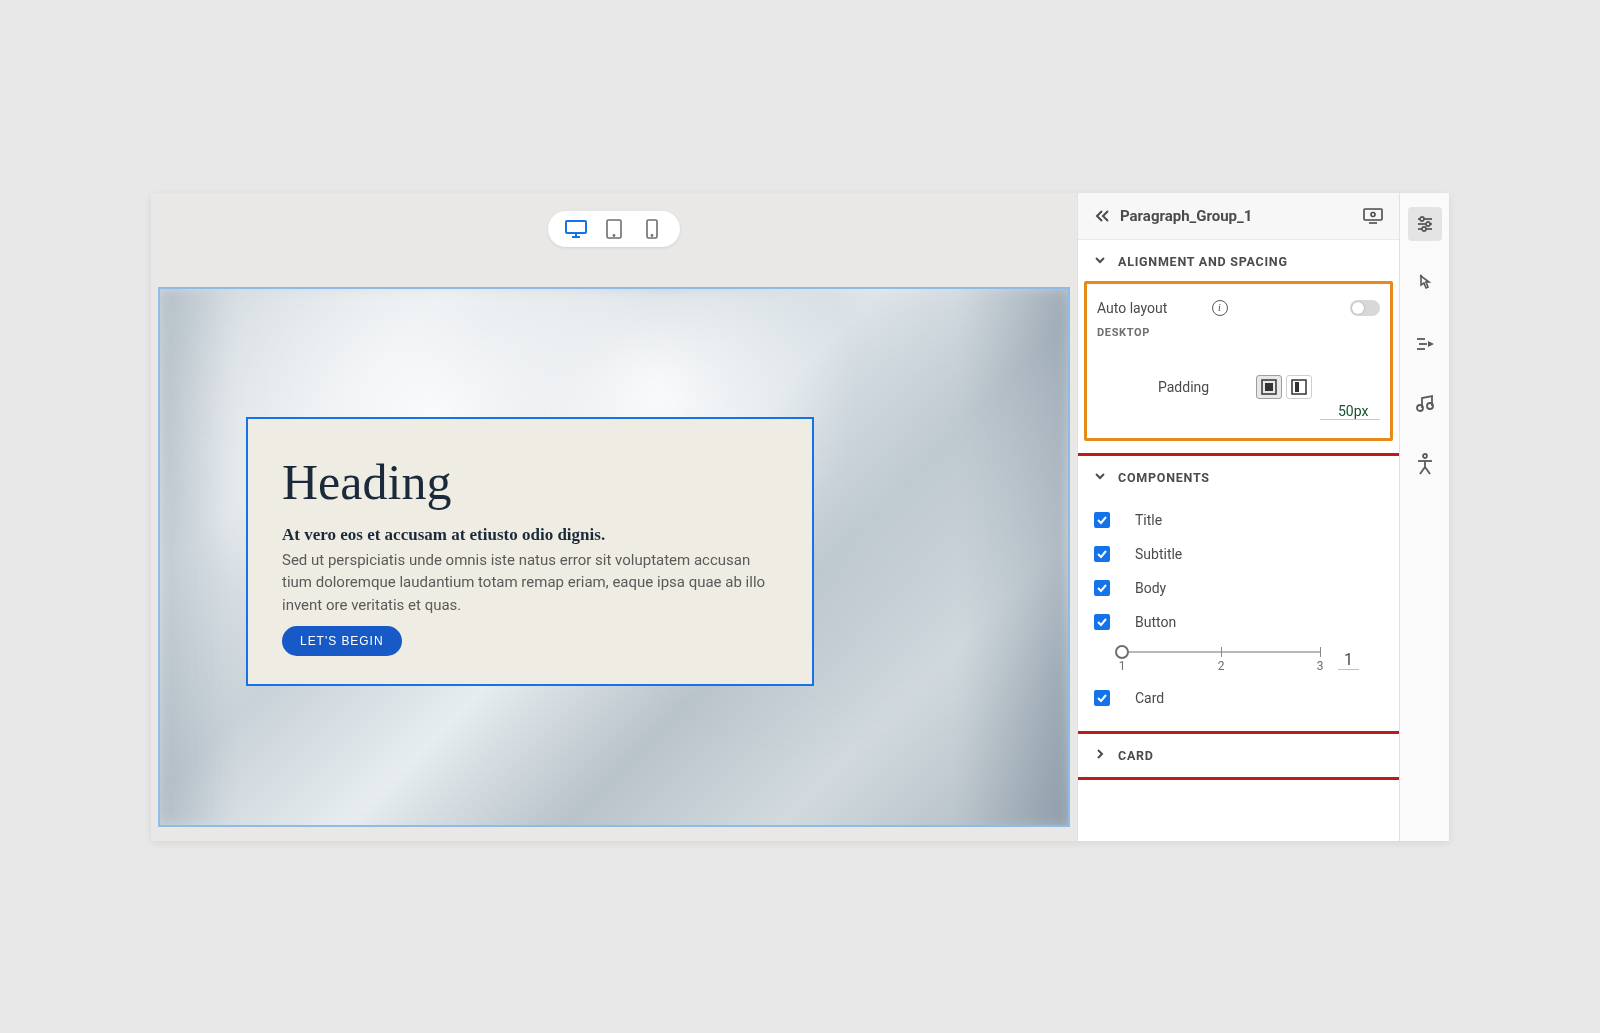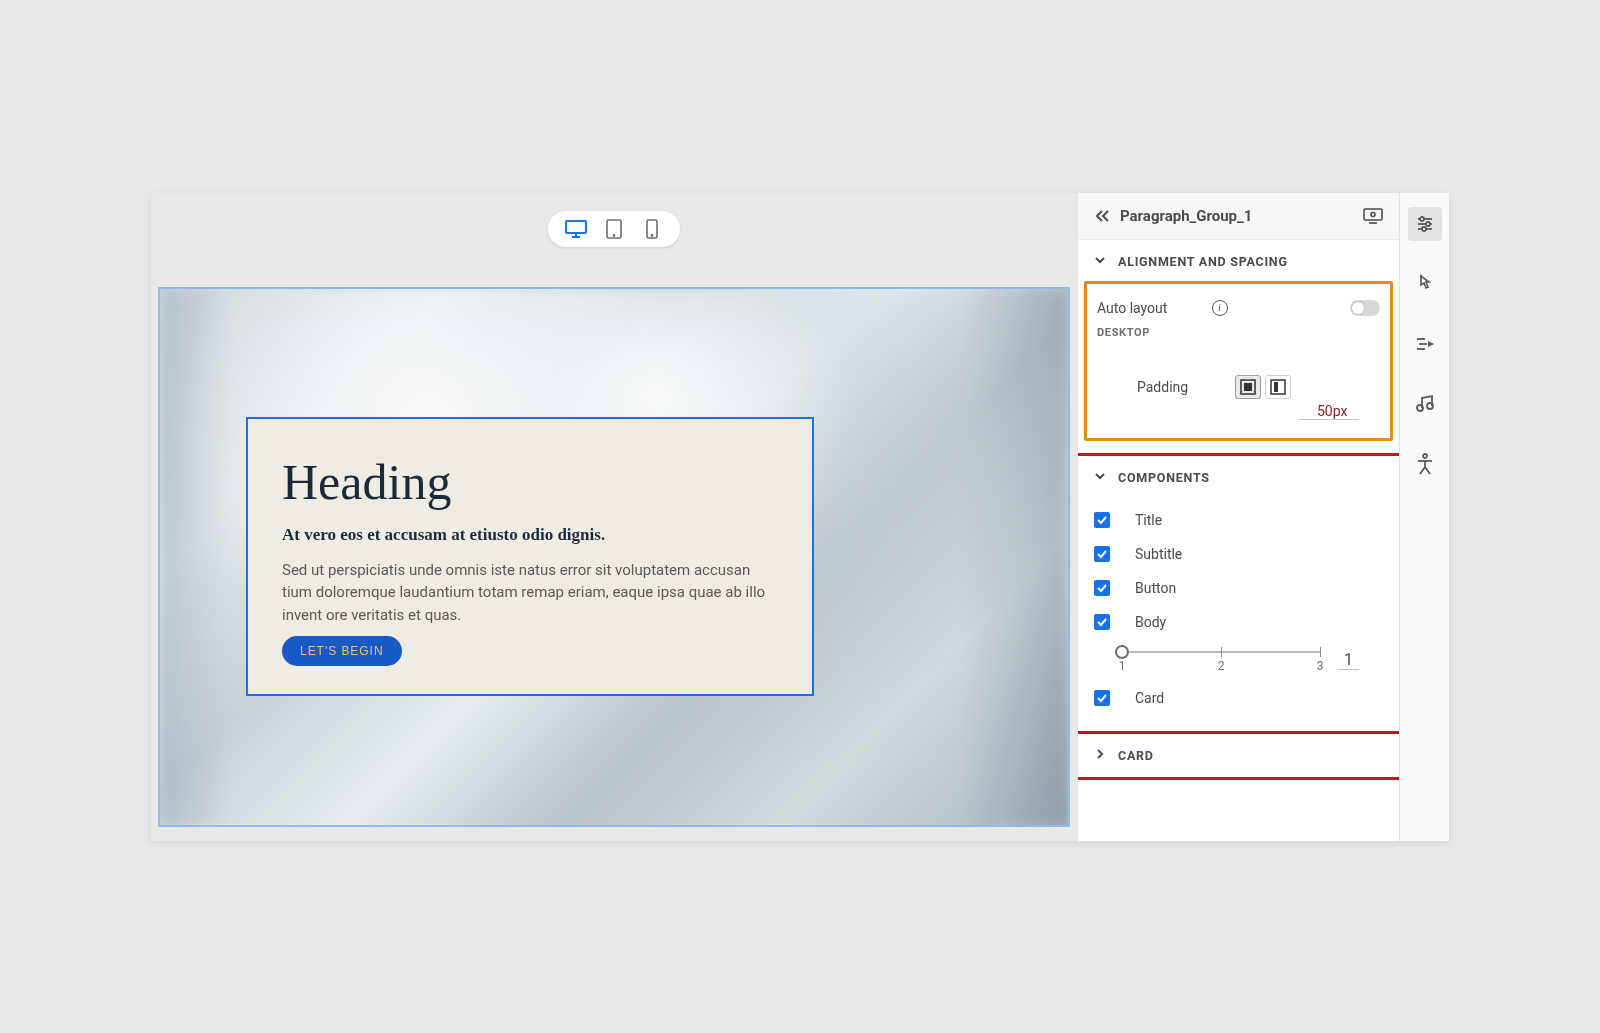--- a/index.html
+++ b/index.html
@@ -78,31 +78,31 @@
   font-size: 50px;
   font-weight: 500;
   color: #1a2a3a;
   margin-bottom: 14px;
 }
 .content-card .subtitle {
   font-family: Georgia, serif;
   font-weight: 700;
   font-size: 17px;
   color: #1a2a3a;
-  margin-bottom: 14px;
+  margin-bottom: 4px;
 }
 .content-card .body {
   font-size: 15px;
   color: #5a5a5a;
   line-height: 1.5;
   margin-bottom: 10px;
 }
 .cta-btn {
   background: #1659c7;
-  color: #fdba74;
+  color: #ffffff;
   border: none;
   border-radius: 16px;
   padding: 8px 18px;
   font-size: 12px;
   letter-spacing: .08em;
   font-weight: 500;
   cursor: pointer;
 }
 
 
@@ -135,32 +135,32 @@
   color:#4b4b4b;
   cursor:pointer;
 }
 .chev { width:14px; display:inline-block;}
 .highlight-box {
   border:3px solid #e68a19;
   margin: -2px 6px 12px 6px;
   padding: 10px 10px 12px;
   border-radius:2px;
 }
-.row { display:flex;align-items:center;gap:8px;padding:6px 0;}
+.row { display:flex;align-items:center;gap:8px;padding:6px 0;justify-content:flex-end;}
 .row .label { flex:1; font-size:14px; color:#4b4b4b;}
 .info-icon { width:16px;height:16px;border:1.5px solid #555;border-radius:50%;display:inline-flex;align-items:center;justify-content:center;font-size:10px;font-style:italic;font-family:Georgia;line-height:1;}
 .toggle {
   width:30px;height:16px;background:#d8d8d8;border-radius:8px;position:relative;cursor:pointer;
 }
 .toggle::after{content:"";position:absolute;left:2px;top:2px;width:12px;height:12px;background:#fff;border-radius:50%;box-shadow:0 0 2px rgba(0,0,0,.3);}
 .subhead{font-size:11px;font-weight:700;letter-spacing:.06em;color:#6e6e6e;padding-top:4px;}
 .pad-btns{display:flex;gap:4px;}
 .pad-btn{width:26px;height:24px;border:1px solid #cfcfcf;border-radius:3px;background:#fff;display:flex;align-items:center;justify-content:center;cursor:pointer;}
 .pad-btn.active{background:#e8e8e8;border-color:#9e9e9e;}
-.pad-value{font-size:14px;padding-left:18px;color:#7f1d1d;border-bottom:1px solid #c9c9c9;min-width:60px;margin-top:48px;}
+.pad-value{font-size:14px;padding-left:18px;color:#14532d;border-bottom:1px solid #c9c9c9;min-width:60px;margin-top:48px;}
 .comp-list{padding:4px 16px 16px;}
 .chk-row{display:flex;align-items:center;gap:25px;padding:9px 0;}
 .chk{width:16px;height:16px;background:#1473e6;border-radius:2px;display:flex;align-items:center;justify-content:center;cursor:pointer;}
 .chk svg{stroke:#fff;fill:none;}
 .slider-wrap{padding:6px 24px 6px 28px;display:flex;align-items:center;gap:18px;}
 .slider-track{flex:1;position:relative;height:30px;}
 .slider-line{position:absolute;top:6px;left:0;right:0;height:2px;background:#b8b8b8;}
 .slider-thumb{position:absolute;top:0;left:0;width:14px;height:14px;border:2px solid #6e6e6e;background:#fff;border-radius:50%;transform:translateX(-50%);cursor:grab;}
 .tick{position:absolute;top:2px;width:1px;height:10px;background:#888;}
 .ticklabel{position:absolute;top:14px;font-size:12px;color:#6e6e6e;transform:translateX(-50%);}
@@ -296,29 +296,29 @@
               </svg>
             </span>
           <span>Subtitle</span>
         </div>
         <div class="chk-row">
           <span class="chk">
               <svg width="12" height="12" viewBox="0 0 12 12" stroke-width="2">
                 <polyline points="2,6 5,9 10,3"></polyline>
               </svg>
             </span>
+          <span>Body</span>
+        </div>
+        <div class="chk-row">
+          <span class="chk">
+              <svg width="12" height="12" viewBox="0 0 12 12" stroke-width="2">
+                <polyline points="2,6 5,9 10,3"></polyline>
+              </svg>
+            </span>
           <span>Button</span>
-        </div>
-        <div class="chk-row">
-          <span class="chk">
-              <svg width="12" height="12" viewBox="0 0 12 12" stroke-width="2">
-                <polyline points="2,6 5,9 10,3"></polyline>
-              </svg>
-            </span>
-          <span>Body</span>
         </div>
         <div class="slider-wrap">
           <div class="slider-track">
             <div class="slider-line"></div>
             <div class="tick" style="left:0%"></div>
             <div class="tick" style="left:50%"></div>
             <div class="tick" style="left:100%"></div>
             <div class="ticklabel" style="left:0%">1</div>
             <div class="ticklabel" style="left:50%">2</div>
             <div class="ticklabel" style="left:100%">3</div>

